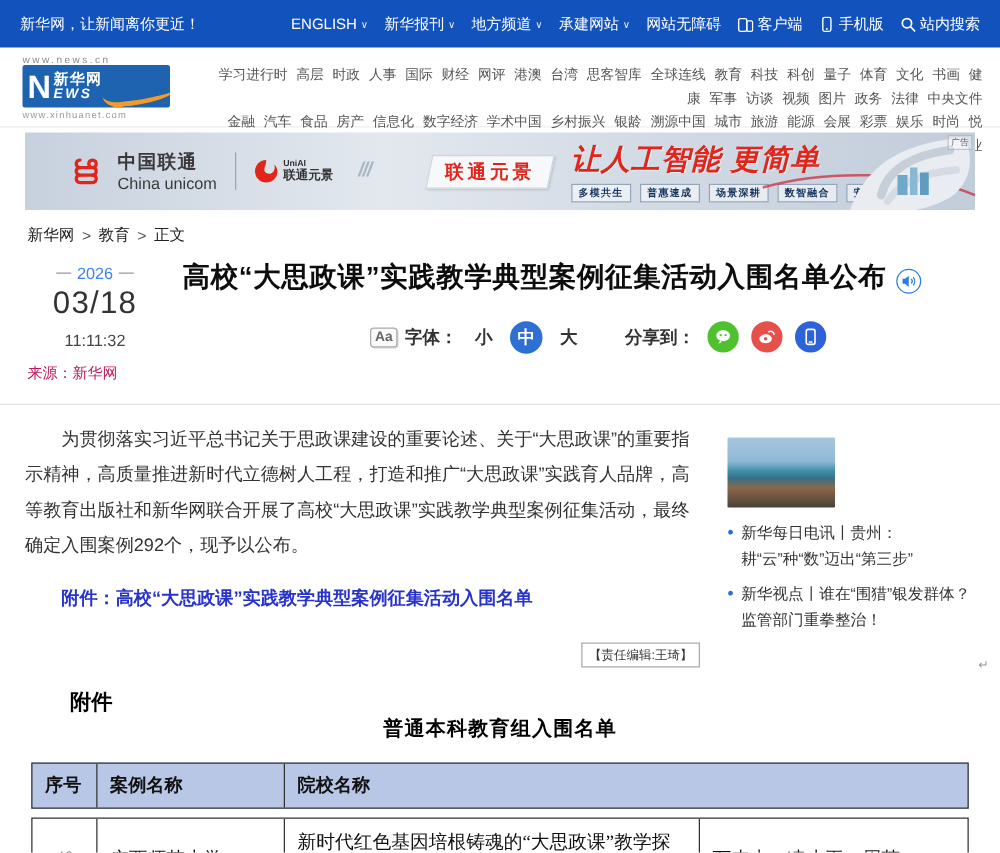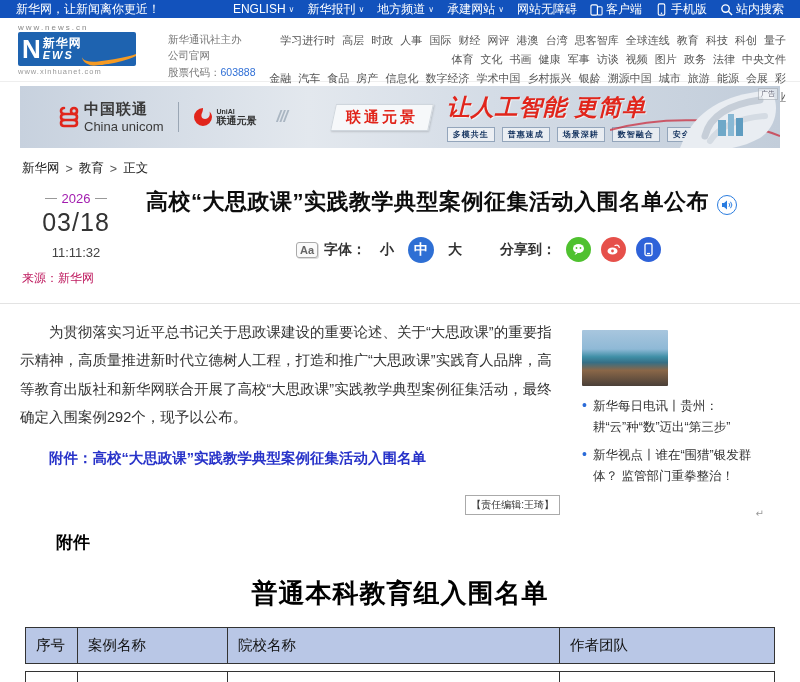--- a/index.html
+++ b/index.html
@@ -1,21 +1,21 @@
 <!DOCTYPE html>
 <html><head>
 <meta charset="utf-8">
 <style>
   * { margin:0; padding:0; box-sizing:border-box; }
   body {
     width:800px; height:682px; overflow:hidden; background:#fff;
     font-family:"Liberation Sans","DejaVu Sans",sans-serif; color:#333;
   }
   
-  .topbar{height:18px;background:#1252bc;color:#fff;display:flex;align-items:center;
+  .topbar{height:38px;background:#1252bc;color:#fff;display:flex;align-items:center;
     justify-content:space-between;padding:0 16px;font-size:12px;}
   .topbar .right{display:flex;align-items:center;gap:13px;}
   .topbar .item{display:flex;align-items:center;gap:3px;cursor:pointer;white-space:nowrap;}
   .topbar .chev{font-size:8px;opacity:.9;}
   .tb-ico{width:13px;height:13px;display:inline-block;}
   
   .masthead{display:flex;align-items:flex-start;padding:5px 0 4px 18px;height:64px;border-bottom:1px solid #eee;}
   .logo{width:150px;}
   .logo-top{font-size:8px;color:#888;letter-spacing:2px;}
   .logo-box{width:118px;height:34px;background:#1e63b0;border-radius:2px;color:#fff;
@@ -28,21 +28,21 @@
     border-radius:0 0 100% 18px / 0 0 100% 14px;transform:rotate(-6deg);}
   .logo-bottom{font-size:7.5px;color:#999;letter-spacing:1px;margin-top:1px;}
   .org{width:92px;font-size:10.5px;color:#777;line-height:1.55;margin-top:8px;}
   .org .code{color:#2f6fd6;}
   .mh-nav{flex:1;font-size:11px;color:#555;line-height:19px;margin-top:8px;padding:0 14px 0 6px;
     word-spacing:4px;cursor:pointer;text-align:right;}
   
   .banner{margin:4px 20px 0 20px;height:62px;position:relative;cursor:pointer;
     background:linear-gradient(90deg,#c7d1de 0%,#e3e8ee 38%,#d4dce6 62%,#c2cdda 100%);
     display:flex;align-items:center;overflow:hidden;}
-  .unicom{display:flex;align-items:center;gap:0;margin-left:34px;}
+  .unicom{display:flex;align-items:center;gap:10px;margin-left:34px;}
   .unicom-txt .cn{font-size:15px;font-weight:bold;color:#3a3a3a;letter-spacing:1px;}
   .unicom-txt .en{font-size:13px;color:#3a3a3a;}
   .bdiv{width:1px;height:30px;background:#9aa6b4;margin:0 14px;}
   .uniai{display:flex;align-items:center;gap:4px;}
   .uniai-txt{display:flex;flex-direction:column;line-height:1.1;}
   .uniai-top{font-size:7px;font-weight:bold;color:#333;}
   .uniai-bot{font-size:10px;font-weight:bold;color:#333;}
   .yj-badge{margin-left:46px;background:#f6f8fa;border:1px solid #cfd6dd;box-shadow:1px 1px 2px rgba(0,0,0,.15);
     transform:skewX(-12deg);padding:3px 12px;}
   .yj-badge span{display:inline-block;transform:skewX(12deg);color:#e1251b;font-weight:bold;font-size:15px;letter-spacing:3px;}
@@ -56,21 +56,21 @@
   .robot{position:absolute;right:0;top:0;width:170px;height:62px;}
   .ad-label{position:absolute;right:2px;top:2px;font-size:7px;color:#667;background:rgba(255,255,255,.4);
     padding:0 2px;border:1px solid rgba(120,130,140,.4);}
   
   .breadcrumb{margin:12px 0 0 22px;font-size:12.5px;color:#222;display:flex;gap:6px;align-items:center;}
   .breadcrumb .bc{cursor:pointer;}
   .breadcrumb .sep{color:#555;}
   
   .art-head{display:flex;margin:10px 0 0 0;padding:0 20px;}
   .datecol{width:112px;text-align:center;flex-shrink:0;}
-  .yearline{display:flex;align-items:center;justify-content:center;gap:5px;color:#a21caf;font-size:13px;margin-top:4px;}
+  .yearline{display:flex;align-items:center;justify-content:center;gap:5px;color:#3b82f6;font-size:13px;margin-top:4px;}
   .yearline i{display:block;width:12px;height:1px;background:#999;}
   .dateval{font-size:25px;color:#333;letter-spacing:1px;margin-top:2px;}
   .timeval{font-size:13px;color:#444;margin-top:8px;}
   .srcline{font-size:12px;color:#be185d;margin-top:10px;text-align:left;padding-left:2px;white-space:nowrap;}
   .titlecol{flex:1;padding-left:14px;}
   .art-title{font-size:22px;font-weight:bold;color:#0d0d0d;line-height:1.35;letter-spacing:.5px;display:inline;}
   .audio-btn{display:inline-flex;width:20px;height:20px;border:1.5px solid #2b7de0;border-radius:50%;
     align-items:center;justify-content:center;vertical-align:middle;margin-left:8px;cursor:pointer;}
   .controls{display:flex;align-items:center;margin:20px 0 0 150px;font-size:14px;color:#333;font-weight:bold;}
   .aa-box{border:1px solid #aaa;border-radius:3px;font-size:11px;color:#666;padding:1px 3px;margin-right:6px;
@@ -79,21 +79,21 @@
   .fsz.mid{width:26px;height:26px;background:#2e6fd4;color:#fff;border-radius:50%;display:inline-flex;
     align-items:center;justify-content:center;font-size:14px;}
   .share-label{margin-left:38px;}
   .share-ic{width:25px;height:25px;border-radius:50%;margin-left:10px;display:inline-flex;align-items:center;
     justify-content:center;cursor:pointer;}
   .share-ic.wechat{background:#4fc12f;}
   .share-ic.weibo{background:#e6504a;}
   .share-ic.phone{background:#2e62d9;}
   .pagediv{border:none;border-top:1px solid #e3e3e3;margin-top:16px;}
   
-  .main{display:flex;padding:14px 36px 0 20px;gap:22px;}
+  .main{display:flex;padding:14px 9px 0 20px;gap:22px;}
   .article-body{width:540px;flex-shrink:0;}
   .article-body p{font-size:14.5px;line-height:1.95;color:#333;text-indent:2em;}
   .attach-link{display:inline-block;margin:18px 0 0 2em;font-size:14.5px;font-weight:bold;color:#2833c9;
     cursor:pointer;text-decoration:none;}
   .editor-row{text-align:right;margin-top:26px;}
   .editor-box{display:inline-block;border:1px solid #aaa;font-size:10px;color:#333;padding:2px 5px;}
   
   .sidebar{flex:1;position:relative;}
   .sb-head{display:flex;align-items:center;gap:6px;padding-bottom:8px;border-bottom:1px solid #ddd;position:relative;}
   .sb-title{font-size:16px;font-weight:bold;color:#111;}
@@ -101,28 +101,28 @@
   .sb-feat{display:flex;gap:8px;margin-top:12px;cursor:pointer;}
   .sb-thumb{width:86px;height:56px;flex-shrink:0;border-radius:1px;
     background:linear-gradient(180deg,#a8c6de 0%,#8fb9d6 34%,#3f8fa6 48%,#356f86 58%,#8a6748 72%,#4a4038 100%);}
   .sb-feat-txt{font-size:12.5px;color:#333;line-height:1.65;}
   .sb-list{margin-top:10px;}
   .sb-item{display:flex;gap:6px;font-size:12.5px;color:#333;line-height:1.65;margin-top:8px;cursor:pointer;}
   .sb-item .dot{color:#2b6bd8;font-size:14px;line-height:1.4;}
   .sb-corner{position:absolute;right:0;bottom:-4px;color:#999;font-size:10px;}
   
   .attach-label{margin:16px 0 0 56px;font-size:17px;font-weight:bold;color:#000;}
-  .table-title{text-align:center;font-size:26px;font-weight:bold;color:#000;margin-top:22px;letter-spacing:1px;}
+  .table-title{text-align:center;font-size:16px;font-weight:bold;color:#000;letter-spacing:1px;}
   .tbl{width:750px;margin:16px auto 0 auto;}
   .trow{display:grid;grid-template-columns:52px 150px 332px 216px;border:1px solid #333;margin-bottom:7px;}
   .trow.head{background:#b9c7e6;height:37px;}
   .tcell{border-right:1px solid #333;display:flex;align-items:center;padding:4px 10px;
     font-family:"Liberation Serif","DejaVu Serif",serif;font-size:15px;color:#111;}
   .tcell:last-child{border-right:none;}
-  .trow.head .tcell{font-weight:normal;font-family:"Liberation Sans","DejaVu Sans",sans-serif;font-size:14.5px;}
+  .trow.head .tcell{font-weight:bold;font-family:"Liberation Sans","DejaVu Sans",sans-serif;font-size:14.5px;}
   .trow.body{height:66px;}
   .tcell.center{justify-content:center;padding:4px 2px;}
   .tcell.case{line-height:1.65;}
   svg{display:block;}
 </style>
 </head>
 <body>
 
 <div class="topbar">
   <div>新华网，让新闻离你更近！</div>
@@ -173,25 +173,20 @@
     <div class="logo-top">www.news.cn</div>
     <div class="logo-box">
       <span class="logo-n">N</span>
       <span class="logo-txt">
         <span class="logo-cn">新华网</span>
         <span class="logo-en">EWS</span>
       </span>
       <span class="swoosh"></span>
     </div>
     <div class="logo-bottom">www.xinhuanet.com</div>
-  </div>
-  <div class="org">
-    <div>新华通讯社主办</div>
-    <div>公司官网</div>
-    <div><span>股票代码：</span><span class="code">603888</span></div>
   </div>
   <div class="mh-nav">
     <div>学习进行时 高层 时政 人事 国际 财经 网评 港澳 台湾 思客智库 全球连线 教育 科技 科创 量子 体育 文化 书画 健康 军事 访谈 视频 图片 政务 法律 中央文件</div>
     <div>金融 汽车 食品 房产 信息化 数字经济 学术中国 乡村振兴 银龄 溯源中国 城市 旅游 能源 会展 彩票 娱乐 时尚 悦读 公益 一带一路 亚太网 上市公司 文化产业</div>
   </div>
 </div>
 
 <div class="banner">
   <div class="unicom">
     <svg width="30" height="30" viewBox="0 0 30 30">
@@ -325,21 +320,20 @@
 </div>
 
 <div class="attach-label">附件</div>
 <div class="table-title">普通本科教育组入围名单</div>
 
 <div class="tbl">
   <div class="trow head">
     <div class="tcell">序号</div>
     <div class="tcell">案例名称</div>
     <div class="tcell">院校名称</div>
-    <div class="tcell">作者团队</div>
   </div>
   <div class="trow body">
     <div class="tcell center">40</div>
     <div class="tcell">广西师范大学</div>
     <div class="tcell case">新时代红色基因培根铸魂的“大思政课”教学探索与实践</div>
     <div class="tcell">万来志、凌小平、周艺</div>
   </div>
 
 </div>
 

